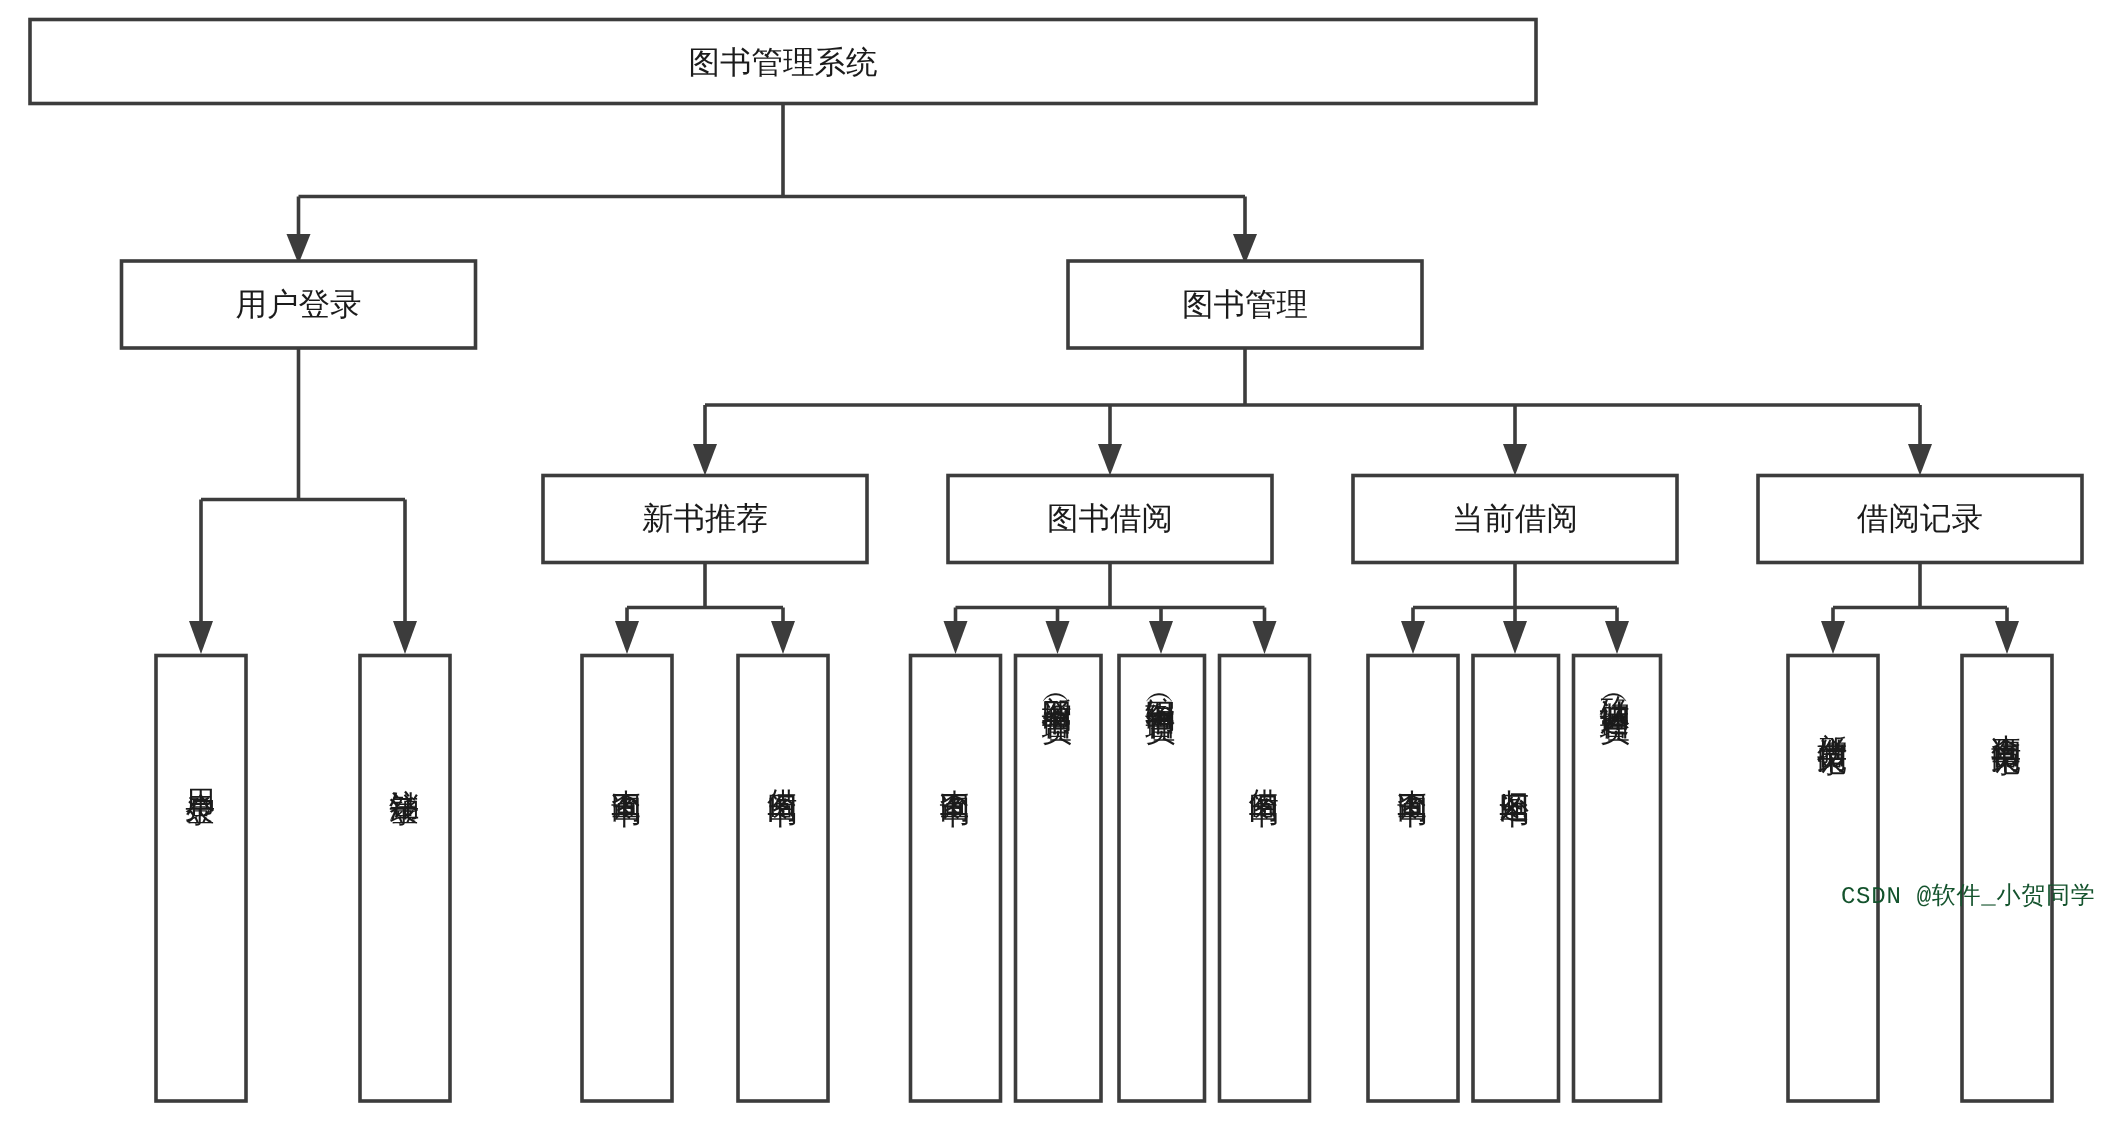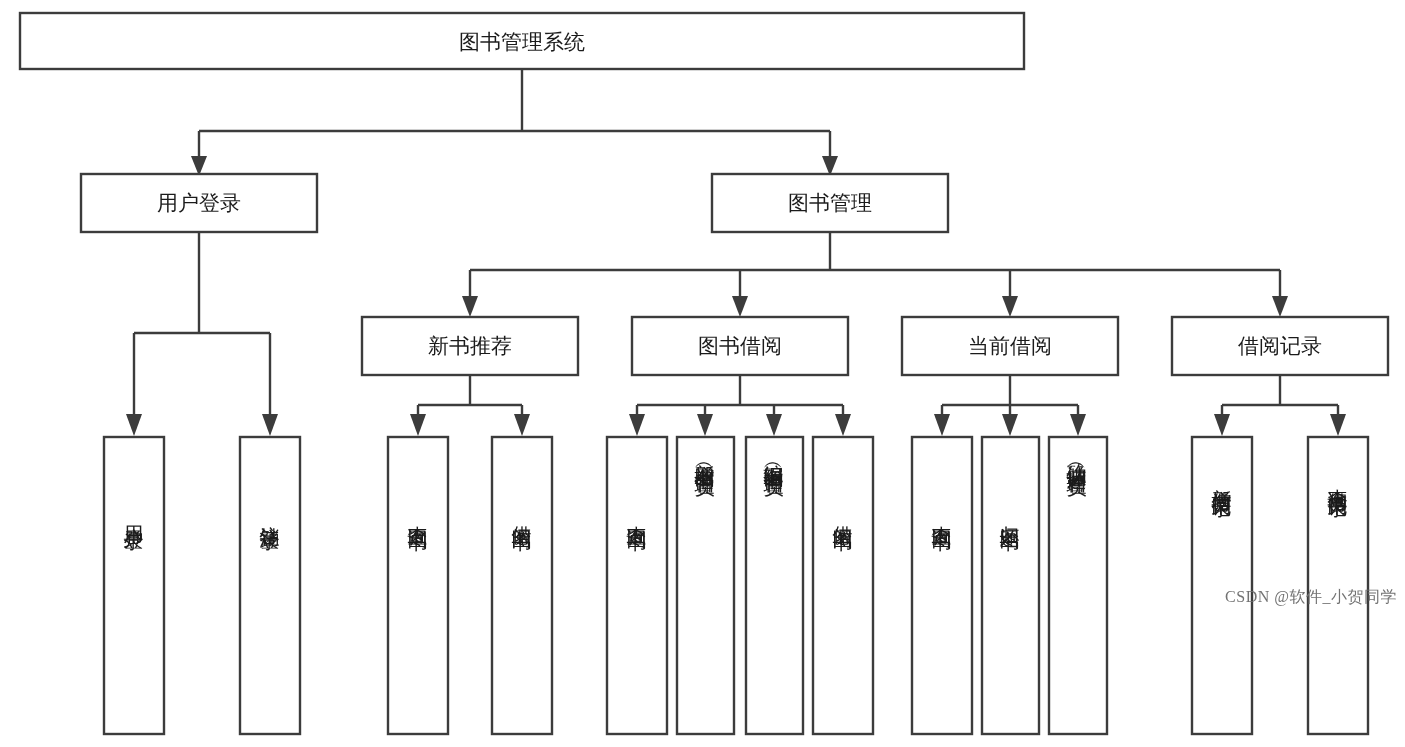--- a/index.html
+++ b/index.html
@@ -58,23 +58,23 @@
     letter-spacing: 2px;
     line-height: 1;
     text-align: start;
     white-space: nowrap;
     pointer-events: none;
   }
   .watermark {
     position: absolute;
     right: 8px;
     bottom: 4px;
-    font-family: Liberation Serif, serif;
+    font-family: Liberation Mono, monospace;
     font-size: 16px;
-    color: #737373;
+    color: #14532d;
     letter-spacing: 0.5px;
     white-space: nowrap;
     margin-left: 39px;
   }
 </style>
 </head>
 <body>
 
 <div id="diagram-root">
 

